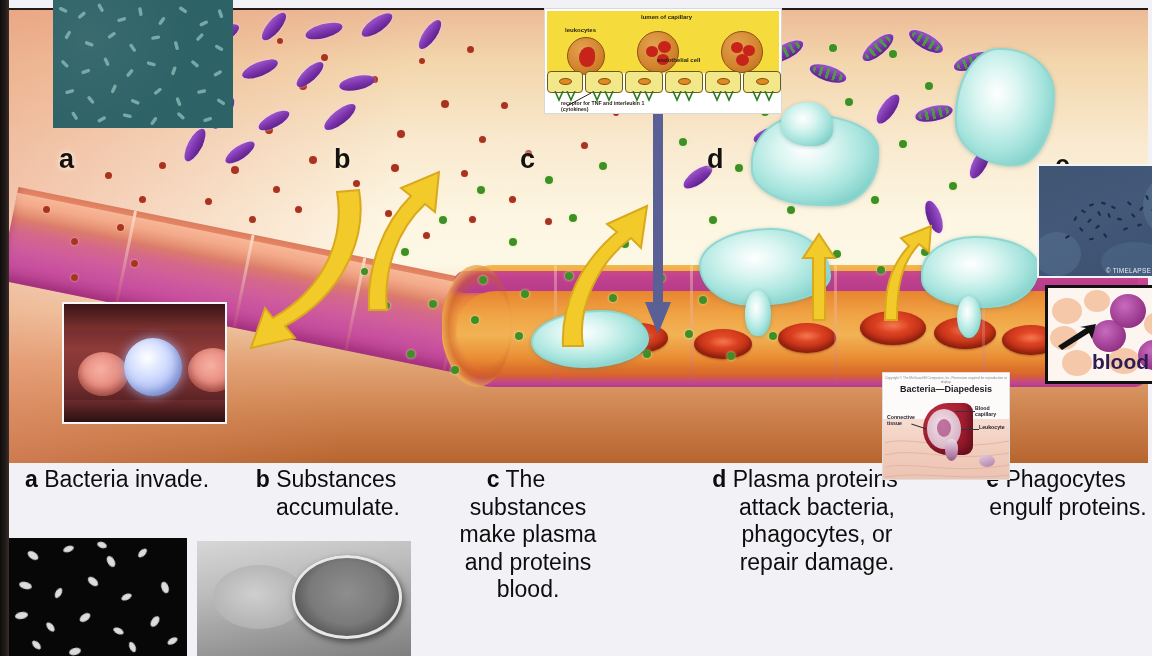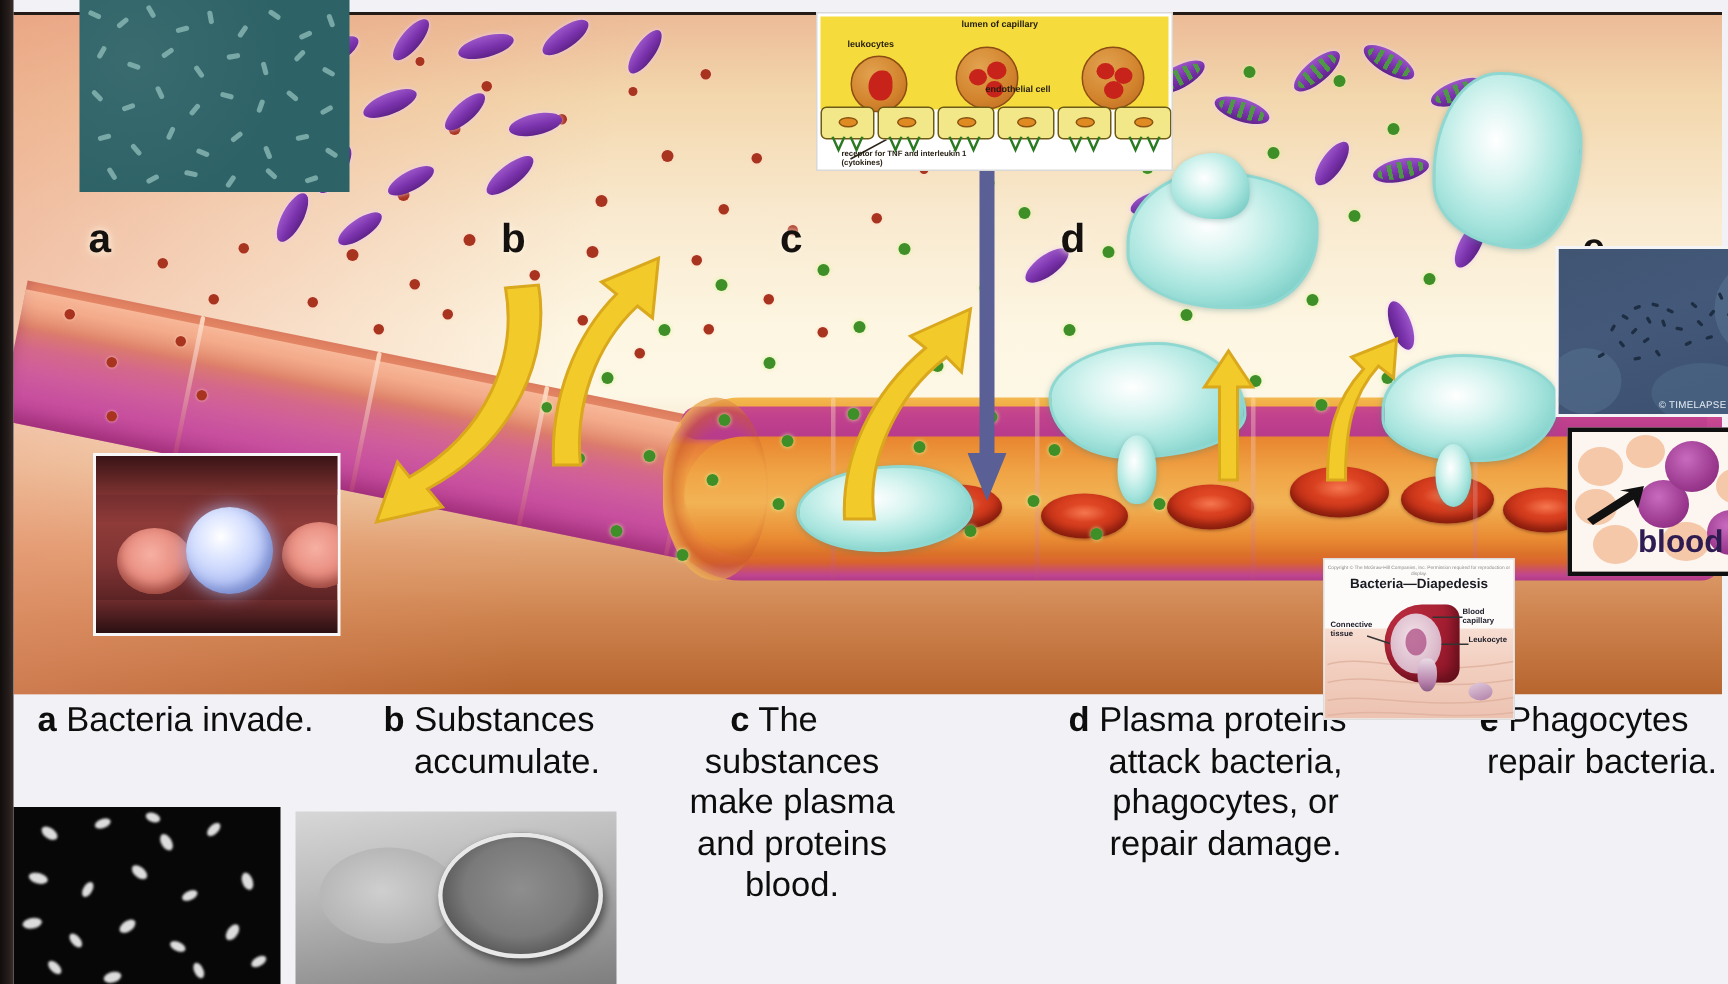--- a/index.html
+++ b/index.html
@@ -793,21 +793,21 @@
     </div>
     <div class="cap-col" style="left:690px; width:230px;">
       <div class="cap-text-main cap-hang">
         <span class="cap-letter">d</span>
         <span>Plasma proteins attack bacteria, phagocytes, or repair damage.</span>
       </div>
     </div>
     <div class="cap-col" style="left:960px; width:192px;">
       <div class="cap-text-main cap-hang">
         <span class="cap-letter">e</span>
-        <span>Phagocytes repair bacteria.</span>
+        <span>Phagocytes engulf proteins.</span>
       </div>
     </div>
   </div>
 
   <div id="micro-darkfield">
     <div class="df-rod" style="left:18px; top:14px; width:12px;height:7px; transform:rotate(35deg);"></div>
     <div class="df-rod" style="left:54px; top:8px;  width:11px;height:6px; transform:rotate(-20deg);"></div>
     <div class="df-rod" style="left:96px; top:20px; width:12px;height:7px; transform:rotate(60deg);"></div>
     <div class="df-rod" style="left:128px;top:12px; width:11px;height:6px; transform:rotate(-45deg);"></div>
     <div class="df-rod" style="left:10px; top:44px; width:13px;height:7px; transform:rotate(15deg);"></div>

